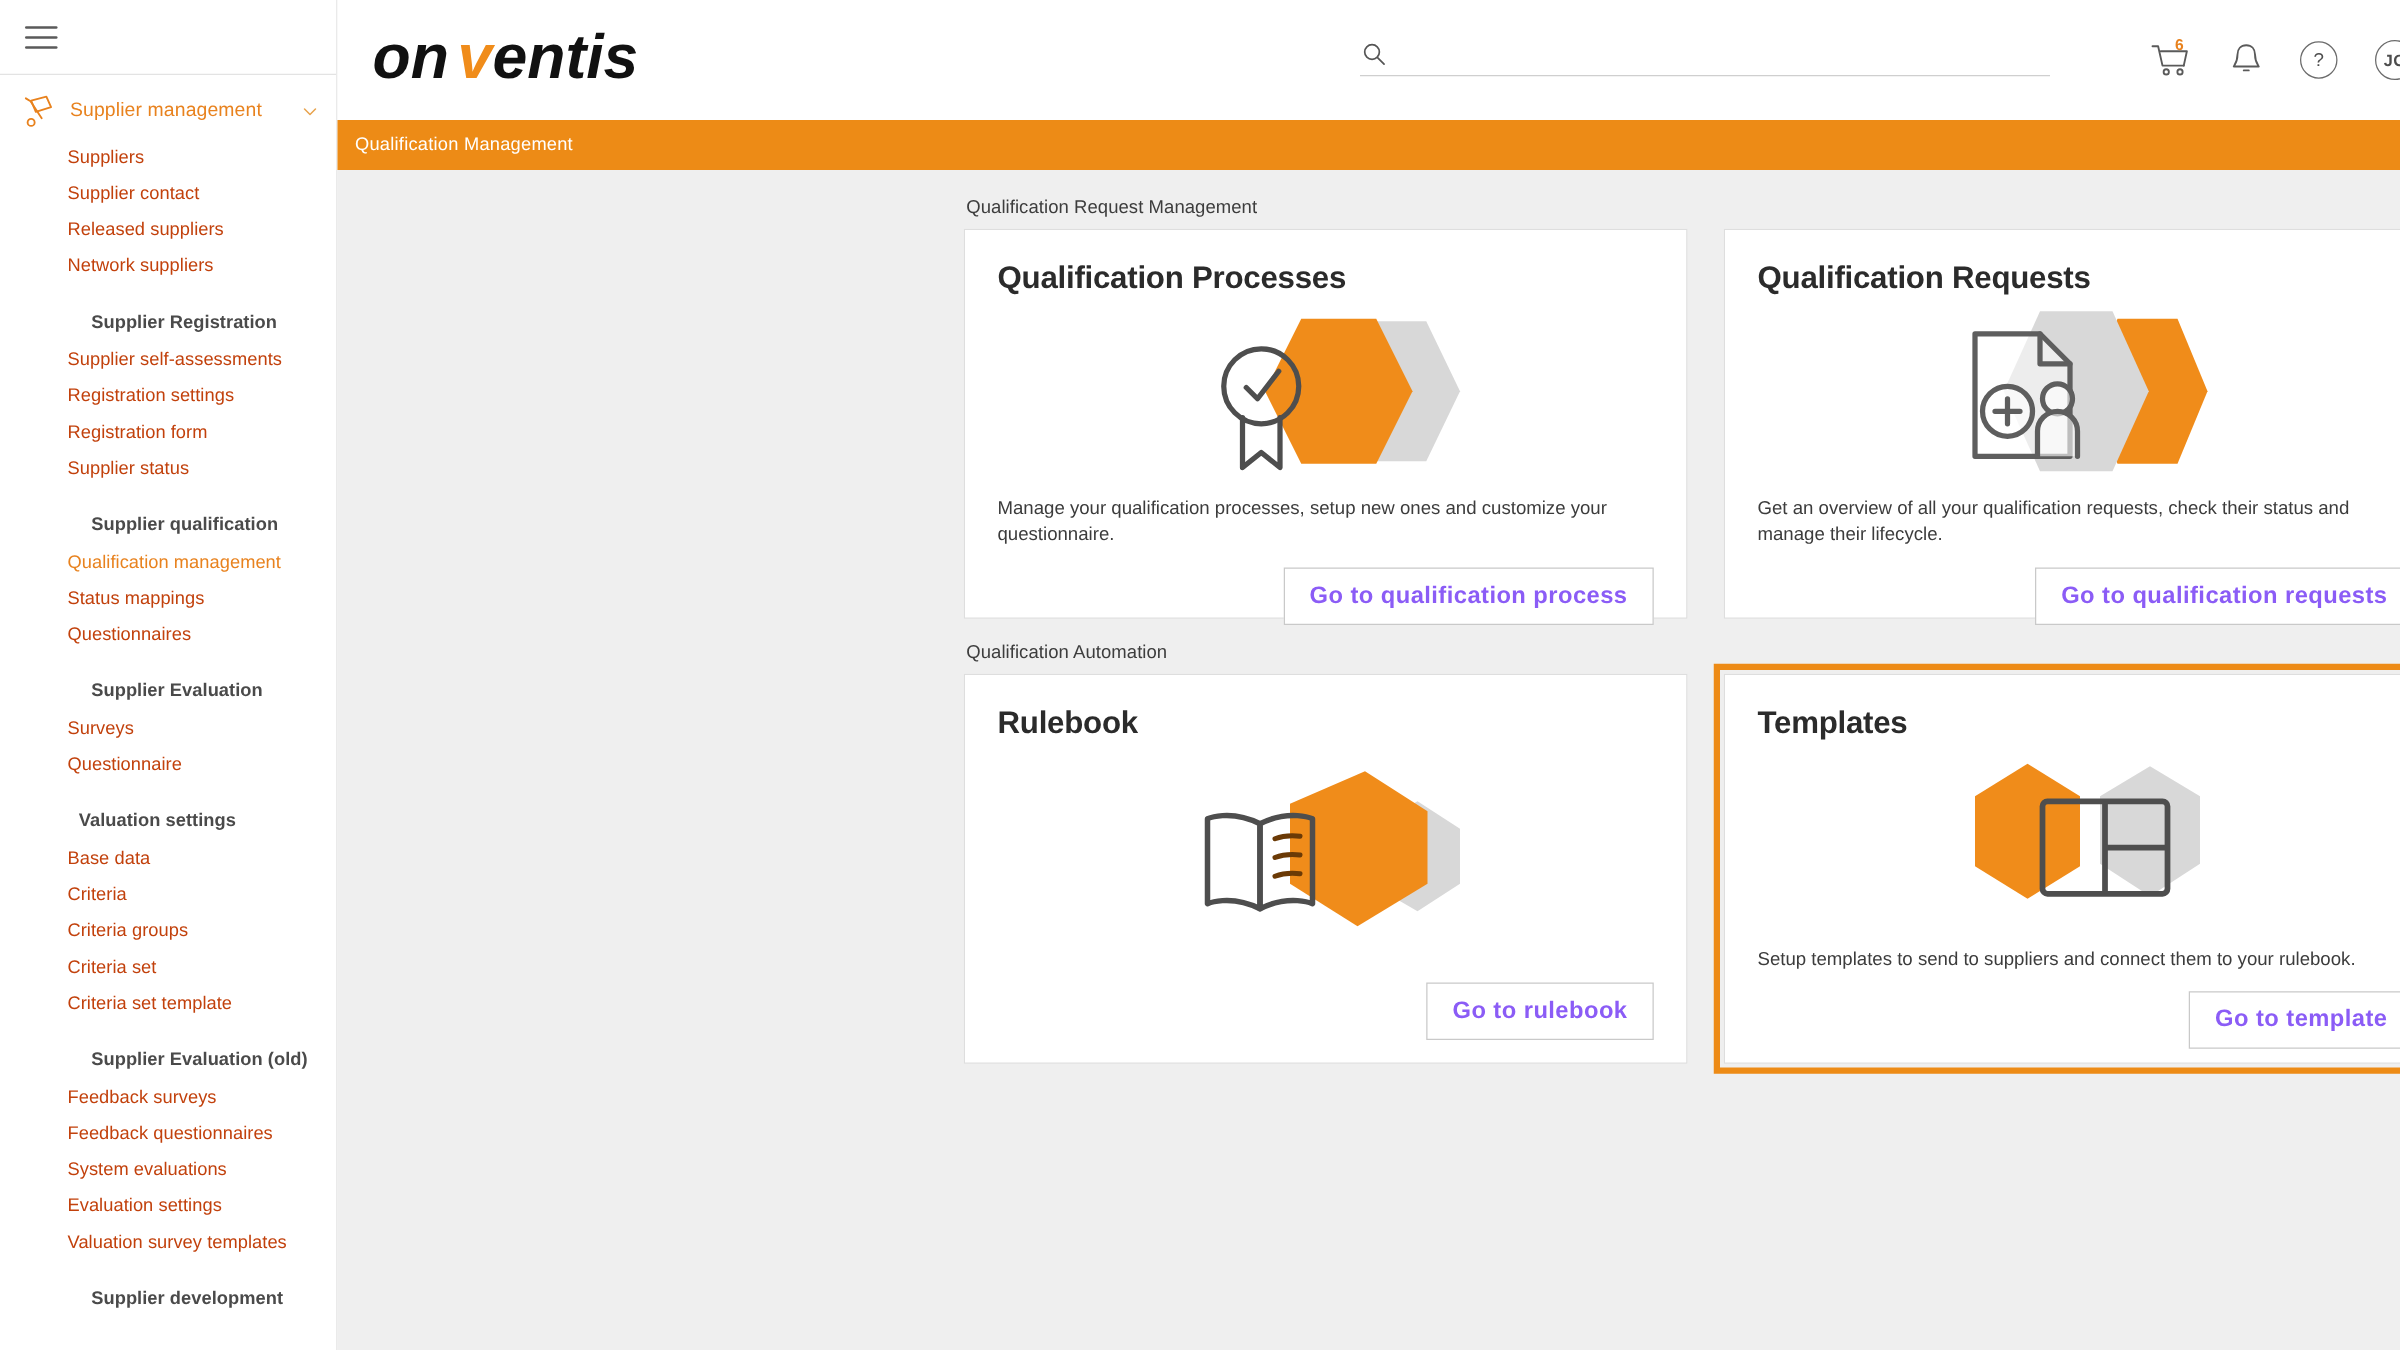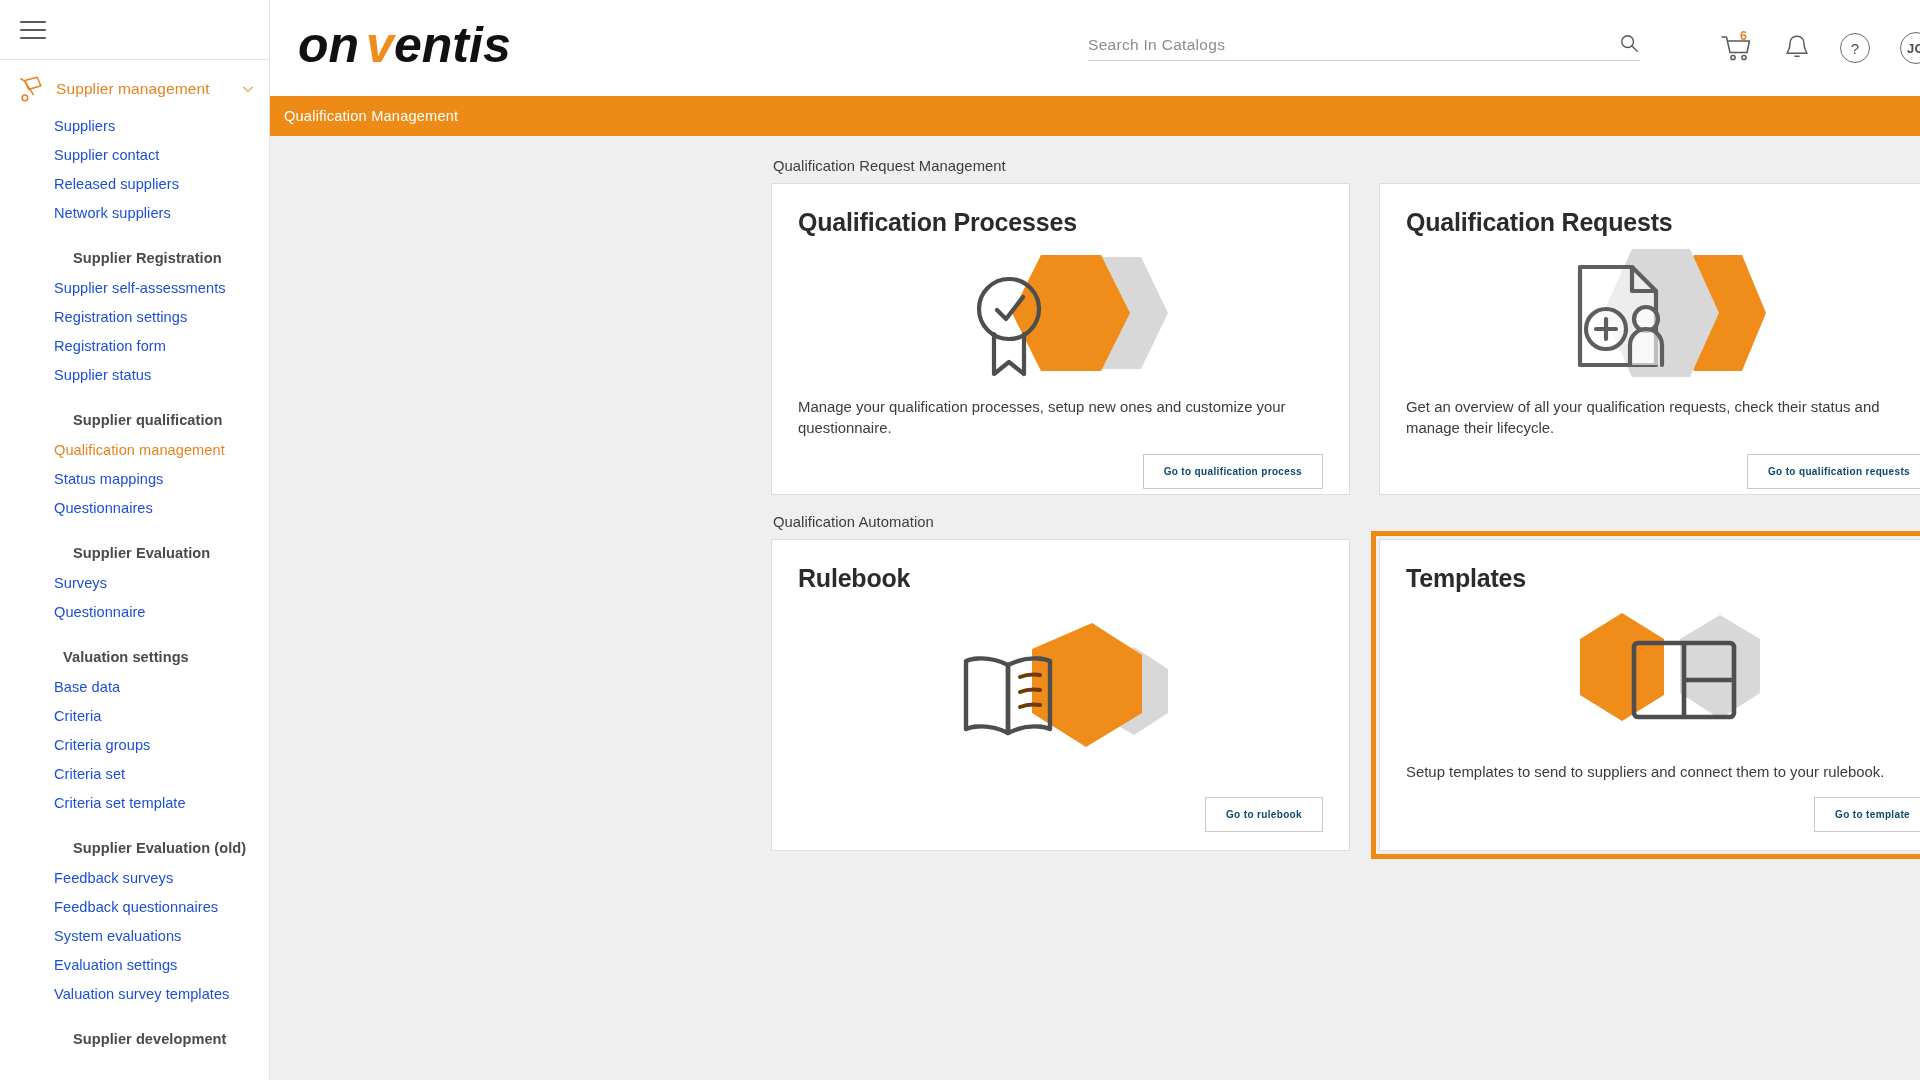--- a/index.html
+++ b/index.html
@@ -33,21 +33,21 @@
   .nav-root {
     display: flex; align-items: center;
     padding: 7px 14px 7px 16px;
     color: #e8821e; cursor: pointer;
   }
   .nav-root .dolly { width: 30px; min-width: 30px; height: 30px; margin-right: 10px; }
   .nav-root-label { font-size: 15.5px; font-weight: 400; flex: 1; letter-spacing: .1px; }
   .chev { width: 14px; height: 14px; }
 
   .nav-item {
-    font-size: 14.6px; color: #1d4ed8;
+    font-size: 14.6px; color: #c2410c;
     padding: 6.5px 10px 6.5px 54px;
     cursor: pointer; white-space: nowrap;
     letter-spacing: .05px;
   }
   .nav-item.lvl2 { }
   .nav-item.active { color: #e8821e; }
   .nav-group {
     font-size: 14.6px; font-weight: 700; color: #4a4a4a;
     padding: 7px 10px 7px 73px; white-space: nowrap;
     letter-spacing: .05px;
@@ -130,22 +130,22 @@
   }
   .card-title { font-size: 25px; font-weight: 700; color: #2b2b2b; letter-spacing: -.2px; }
   .card-art { flex: 1; display: flex; align-items: center; justify-content: center; }
   .card-desc {
     font-size: 14.9px; color: #3c3c3c; line-height: 1.43;
     max-width: 545px; margin-bottom: 14px;
   }
   .card-foot { display: flex; justify-content: flex-end; }
   .card-btn {
     border: 1px solid #c9c9c9; background: #fff;
-    color: #0c4a6e; font-family: "Liberation Sans", sans-serif;
-    font-size: 10px; font-weight: 700; letter-spacing: .35px;
+    color: #8b5cf6; font-family: "Liberation Sans", sans-serif;
+    font-size: 19px; font-weight: 700; letter-spacing: .35px;
     padding: 11px 20px; cursor: pointer; white-space: nowrap;
   }
 </style>
 </head>
 <body>
 
 <div class="app">
 
   <aside class="sidebar">
 
@@ -220,21 +220,20 @@
       <div class="logo">
         <svg width="280" height="60" viewBox="0 0 280 60">
           <text x="0" y="44" font-family="'Liberation Sans',sans-serif" font-size="50" font-weight="700" font-style="italic" fill="#111">on</text>
           <text x="68" y="44" font-family="'Liberation Sans',sans-serif" font-size="50" font-weight="700" font-style="italic" fill="#F08C1A">v</text>
           <text x="96" y="44" font-family="'Liberation Sans',sans-serif" font-size="50" font-weight="700" font-style="italic" fill="#111">entis</text>
         </svg>
       </div>
 
       <div class="search-wrap">
         <div class="search-row">
-          <input class="search-input" type="text" placeholder="Search In Catalogs" style="">
           <svg class="search-icon" viewBox="0 0 24 24">
             <circle cx="10.5" cy="10.5" r="6.4" fill="none" stroke="#555" stroke-width="1.5"></circle>
             <path d="M15.3 15.3 L21 21" stroke="#555" stroke-width="1.5" stroke-linecap="round"></path>
           </svg>
         </div>
       </div>
 
       <div class="top-actions">
 
         <div class="ticon">

